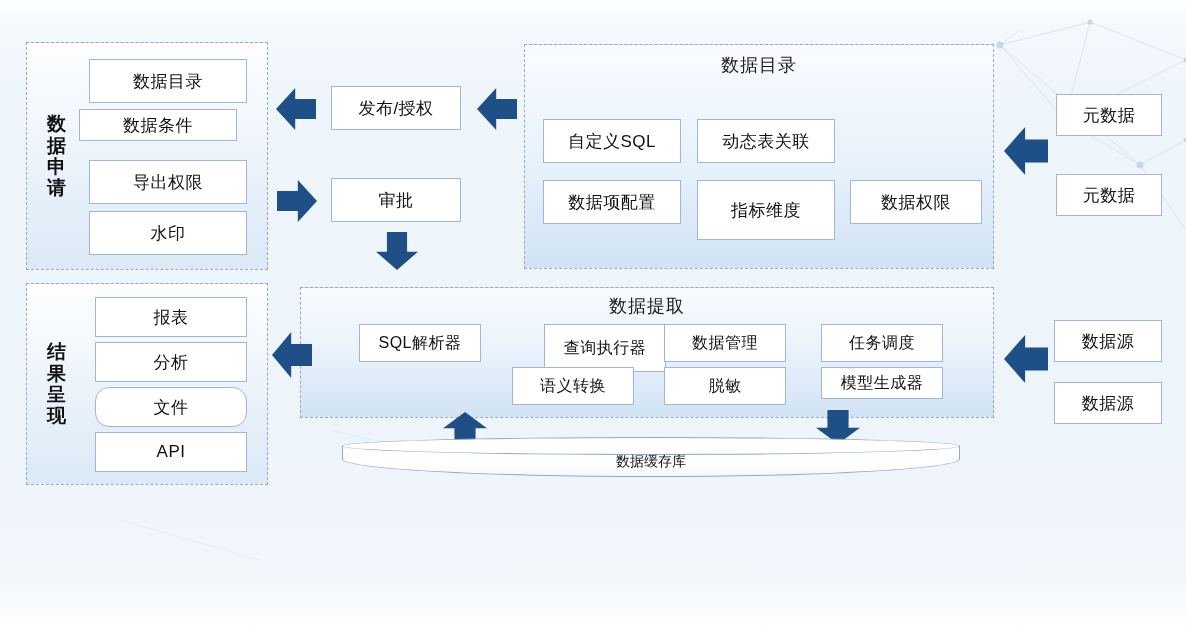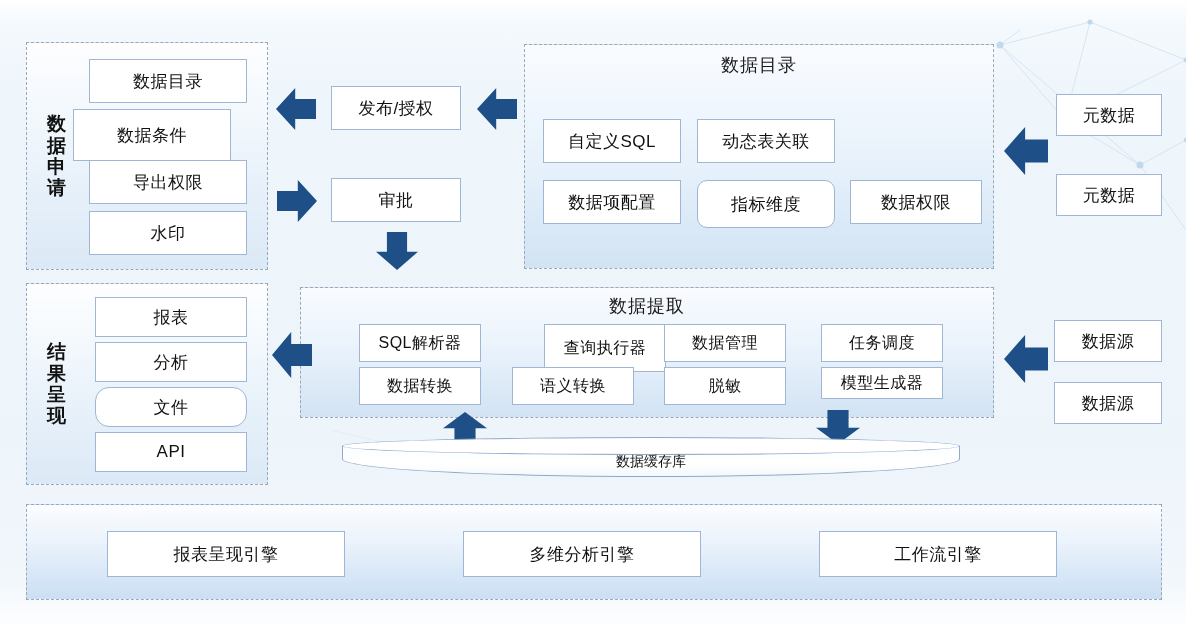--- a/index.html
+++ b/index.html
@@ -117,21 +117,21 @@
   </svg>
 
   <div class="panel" style="left:26px; top:42px; width:242px; height:228px;">
     <div class="vlabel" style="left:8px; top:0; bottom:0; width:44px;">
       <span>数</span>
       <span>据</span>
       <span>申</span>
       <span>请</span>
     </div>
     <div class="box" style="left:62px; top:16px; width:158px; height:44px;">数据目录</div>
-    <div class="box" style="left:46px; top:66px; width:158px; height:52px;font-family:Liberation Mono, monospace;">数据条件</div>
+    <div class="box" style="left:52px; top:66px; width:158px; height:32px;font-family:Liberation Mono, monospace;">数据条件</div>
     <div class="box" style="left:62px; top:117px; width:158px; height:44px;">导出权限</div>
     <div class="box" style="left:62px; top:168px; width:158px; height:44px;text-align:center;">水印</div>
   </div>
 
   <div class="panel" style="left:26px; top:283px; width:242px; height:202px;">
     <div class="vlabel" style="left:8px; top:0; bottom:0; width:44px;">
       <span>结</span>
       <span>果</span>
       <span>呈</span>
       <span>现</span>
@@ -148,31 +148,30 @@
   <div class="arrow left" style="left:276px; top:88px; width:40px; height:42px;"></div>
   <div class="arrow left" style="left:477px; top:88px; width:40px; height:42px;"></div>
   <div class="arrow right" style="left:277px; top:180px; width:40px; height:42px;"></div>
   <div class="arrow down" style="left:376px; top:232px; width:42px; height:38px;"></div>
 
   <div class="panel flat" style="left:524px; top:44px; width:470px; height:225px;">
     <div class="panel-title">数据目录</div>
     <div class="box" style="left:18px; top:74px; width:138px; height:44px;">自定义SQL</div>
     <div class="box" style="left:172px; top:74px; width:138px; height:44px;">动态表关联</div>
     <div class="box" style="left:18px; top:135px; width:138px; height:44px;">数据项配置</div>
-    <div class="box" style="left:172px; top:135px; width:138px; height:48px;border-radius:10px;">指标维度</div>
+    <div class="box" style="left:172px; top:135px; width:138px; height:60px;">指标维度</div>
     <div class="box" style="left:325px; top:135px; width:132px; height:44px;">数据权限</div>
   </div>
 
   <div class="panel flat" style="left:300px; top:287px; width:694px; height:131px;">
     <div class="panel-title" style="top:6px;">数据提取</div>
     <div class="box sm" style="left:58px; top:36px; width:122px; height:38px;">SQL解析器</div>
     <div class="box sm" style="left:211px; top:36px; width:122px; height:48px;margin-left:32px;">查询执行器</div>
     <div class="box sm" style="left:363px; top:36px; width:122px; height:38px;">数据管理</div>
     <div class="box sm" style="left:520px; top:36px; width:122px; height:38px;">任务调度</div>
-    <div class="box sm" style="left:58px; top:79px; width:122px; height:38px;">数据转换</div>
     <div class="box sm" style="left:211px; top:79px; width:122px; height:38px;">语义转换</div>
     <div class="box sm" style="left:363px; top:79px; width:122px; height:38px;">脱敏</div>
     <div class="box sm" style="left:520px; top:79px; width:122px; height:32px;">模型生成器</div>
   </div>
 
   <div class="arrow left" style="left:272px; top:332px; width:40px; height:46px;"></div>
 
   <div class="arrow left" style="left:1004px; top:127px; width:44px; height:48px;"></div>
   <div class="box" style="left:1056px; top:94px; width:106px; height:42px;">元数据</div>
   <div class="box" style="left:1056px; top:174px; width:106px; height:42px;">元数据</div>
@@ -183,20 +182,14 @@
 
   <div class="arrow up" style="left:443px; top:412px; width:44px; height:34px;"></div>
   <div class="arrow down" style="left:816px; top:410px; width:44px; height:34px;"></div>
 
   <div class="cylinder" style="left:342px; top:437px; width:618px; height:40px;">
     <div class="cyl-body"></div>
     <div class="cyl-top"></div>
     <div class="cyl-label">数据缓存库</div>
   </div>
 
-  <div class="panel" style="left:26px; top:504px; width:1136px; height:96px;
-       background:linear-gradient(180deg,rgba(252,253,255,0.95) 0%,rgba(236,244,252,0.9) 35%,rgba(199,221,242,0.92) 100%);">
-    <div class="box" style="left:80px; top:26px; width:238px; height:46px;">报表呈现引擎</div>
-    <div class="box" style="left:436px; top:26px; width:238px; height:46px;">多维分析引擎</div>
-    <div class="box" style="left:792px; top:26px; width:238px; height:46px;">工作流引擎</div>
-  </div>
 
 </div>
 
 </body></html>

